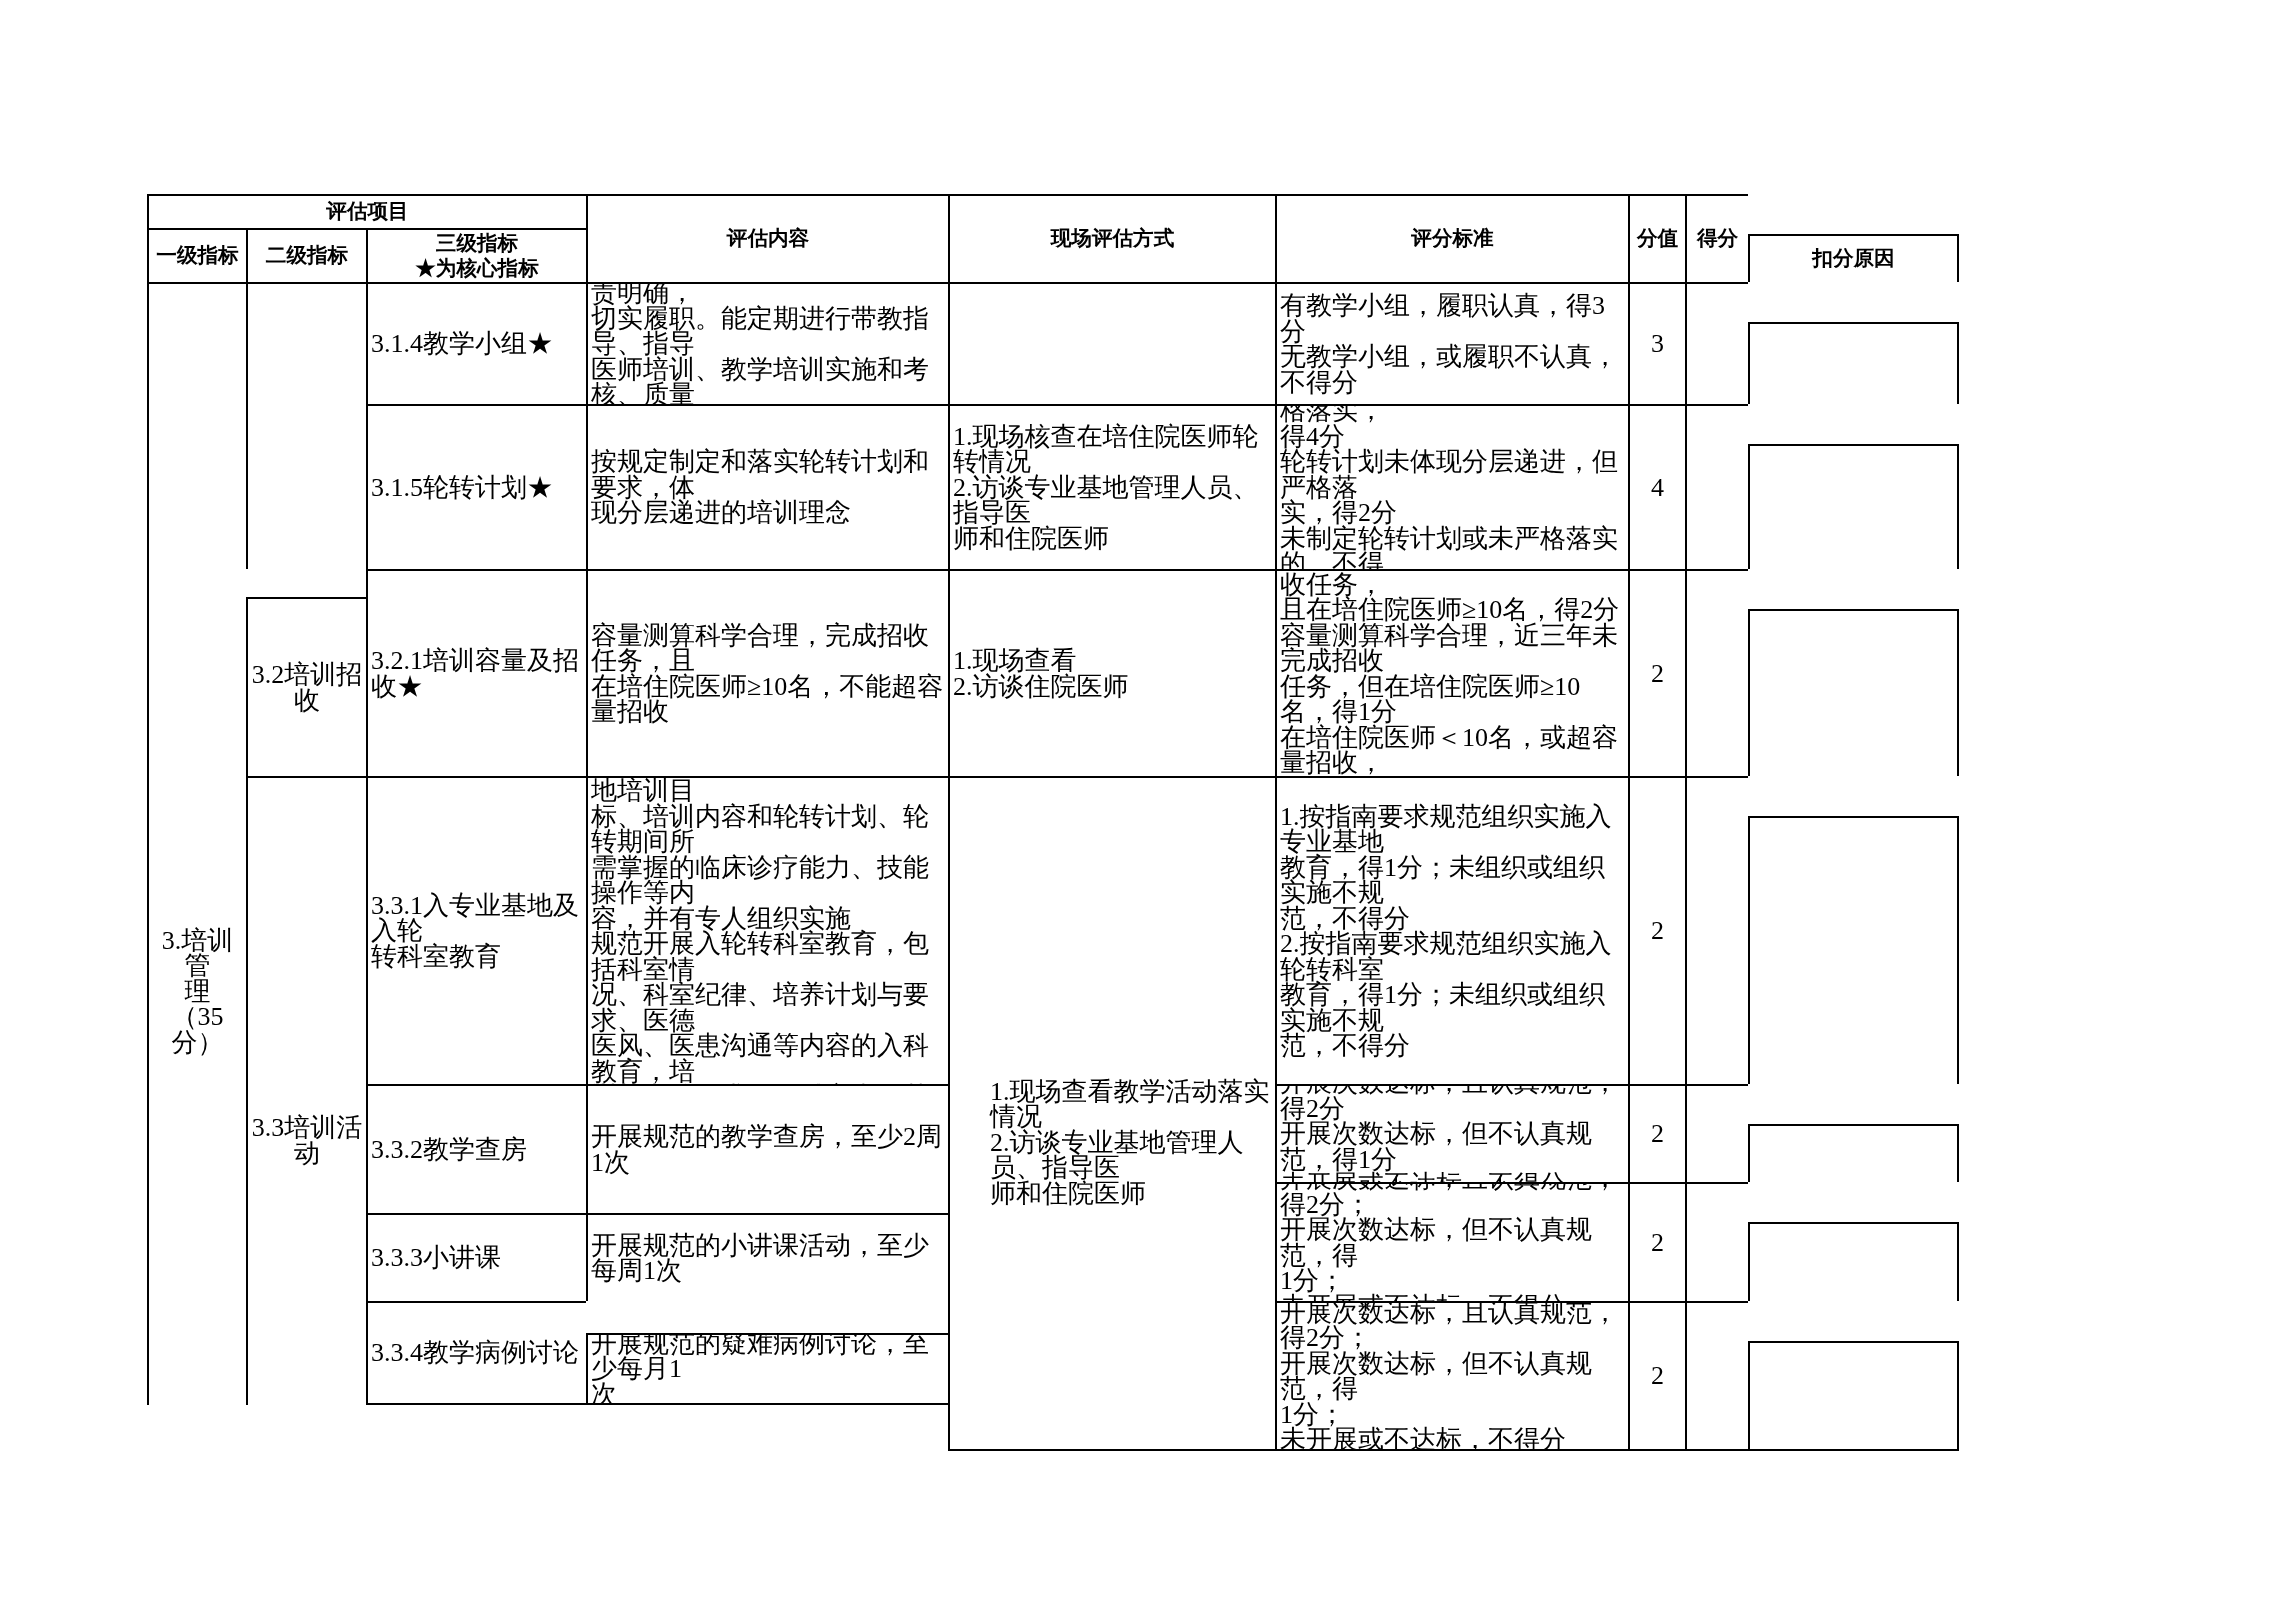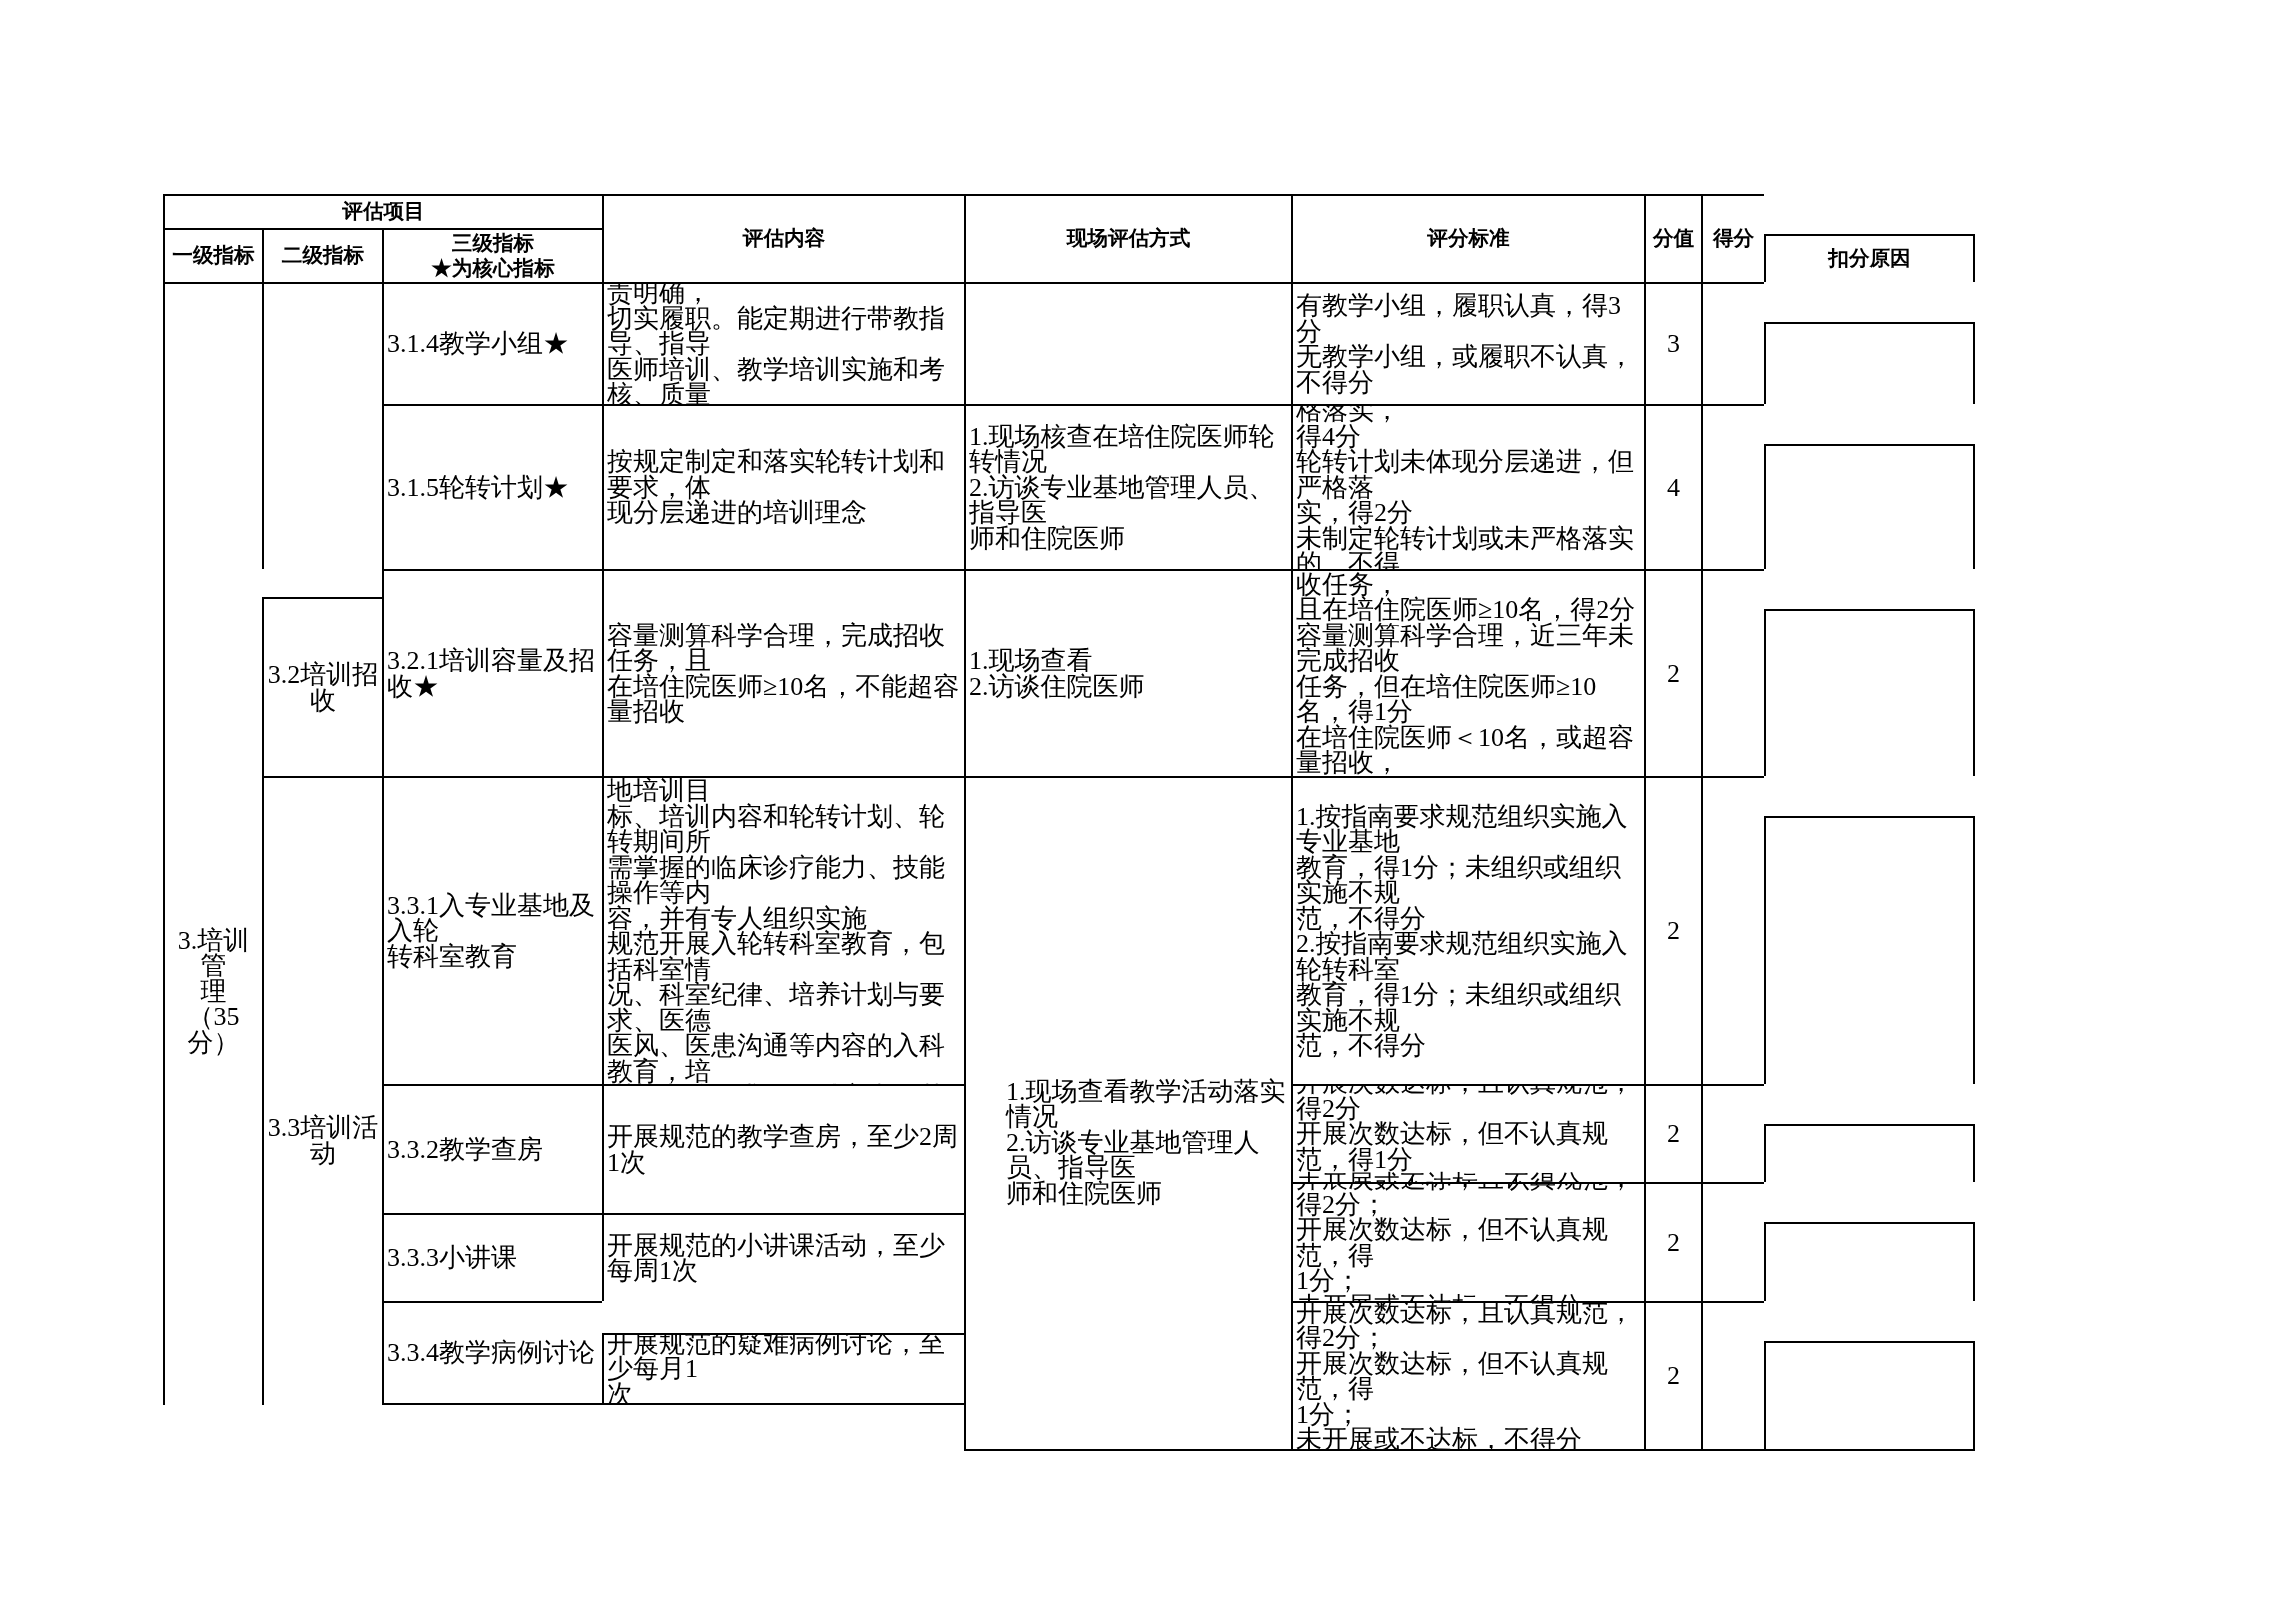--- a/index.html
+++ b/index.html
@@ -2,21 +2,21 @@
 <html><head>
 <meta charset="utf-8">
 <style>
   html,body{margin:0;padding:0;}
   body{
     width:2293px;height:1621px;background:#ffffff;position:relative;
     font-family:"Liberation Serif","DejaVu Serif",serif;
     color:#000;
   }
   .sheet-table{
-    position:absolute;left:163px;top:194px;
+    position:absolute;left:147px;top:194px;
     display:grid;
     grid-template-columns:99px 120px 220px 362px 327px 353px 57px 63px 211px;
     grid-template-rows:34px 54px 122px 165px 207px 308px 98px 31px 88px 104px 46px;
   }
   .cell{
     box-sizing:border-box;
     border-left:2.9px solid #000;
     border-top:2.9px solid #000;
     display:flex;flex-direction:column;justify-content:center;
     overflow:hidden;

